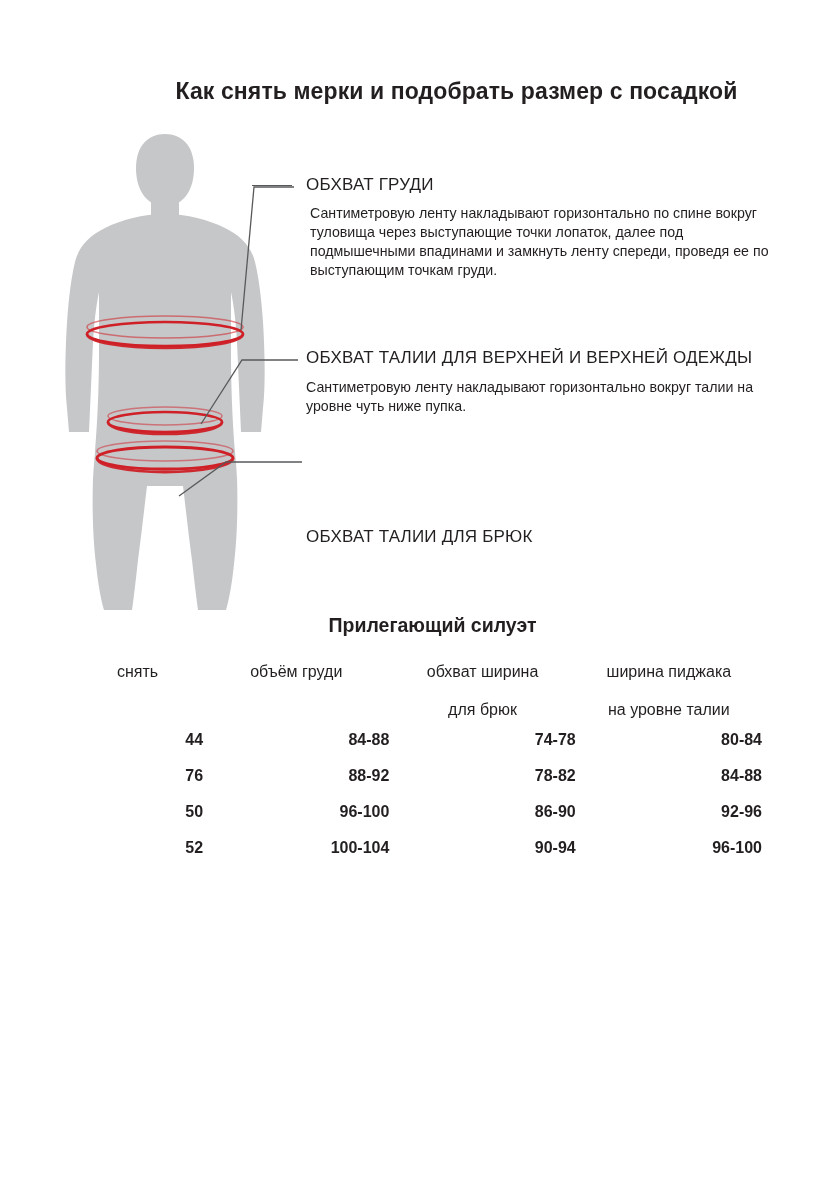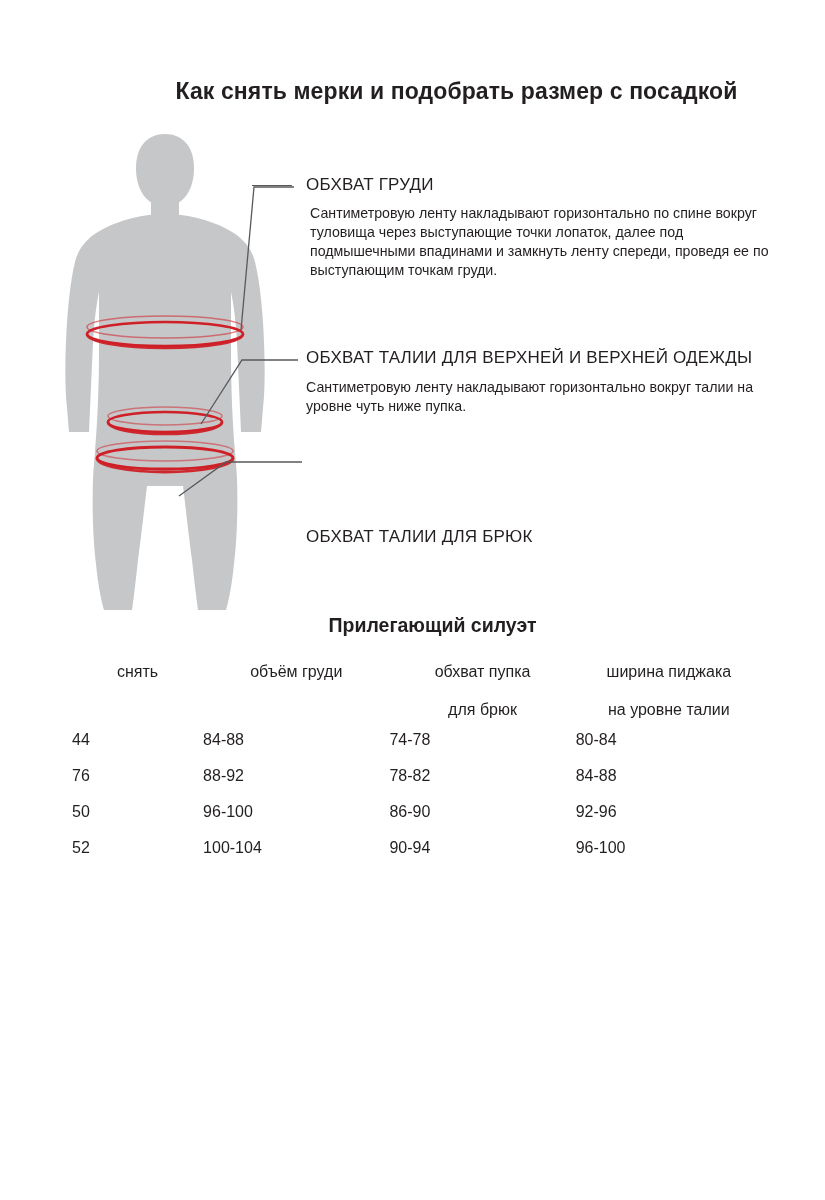--- a/index.html
+++ b/index.html
@@ -89,21 +89,22 @@
     text-align: center;
     vertical-align: top;
   }
   table.size-table th .sub {
     display: block;
     margin-top: 20px;
   }
   table.size-table td {
     font-size: 16px;
     padding: 9px 0;
-    text-align: left;
+    text-align: right;
+    font-weight: bold;
   }
   .col-size { width: 19%; }
   .col-chest { width: 27%; }
   .col-waist { width: 27%; }
   .col-jacket { width: 27%; }
 </style>
 </head>
 <body>
 
 <div class="page">
@@ -197,21 +198,21 @@
   <table class="size-table">
     <thead>
       <tr>
         <th class="col-size">
           <span>снять</span>
         </th>
         <th class="col-chest">
           <span>объём груди</span>
         </th>
         <th class="col-waist">
-          <span>обхват пупка</span>
+          <span>обхват ширина</span>
           <span class="sub">для брюк</span>
         </th>
         <th class="col-jacket">
           <span>ширина пиджака</span>
           <span class="sub">на уровне талии</span>
         </th>
       </tr>
     </thead>
     <tbody>
       <tr>

